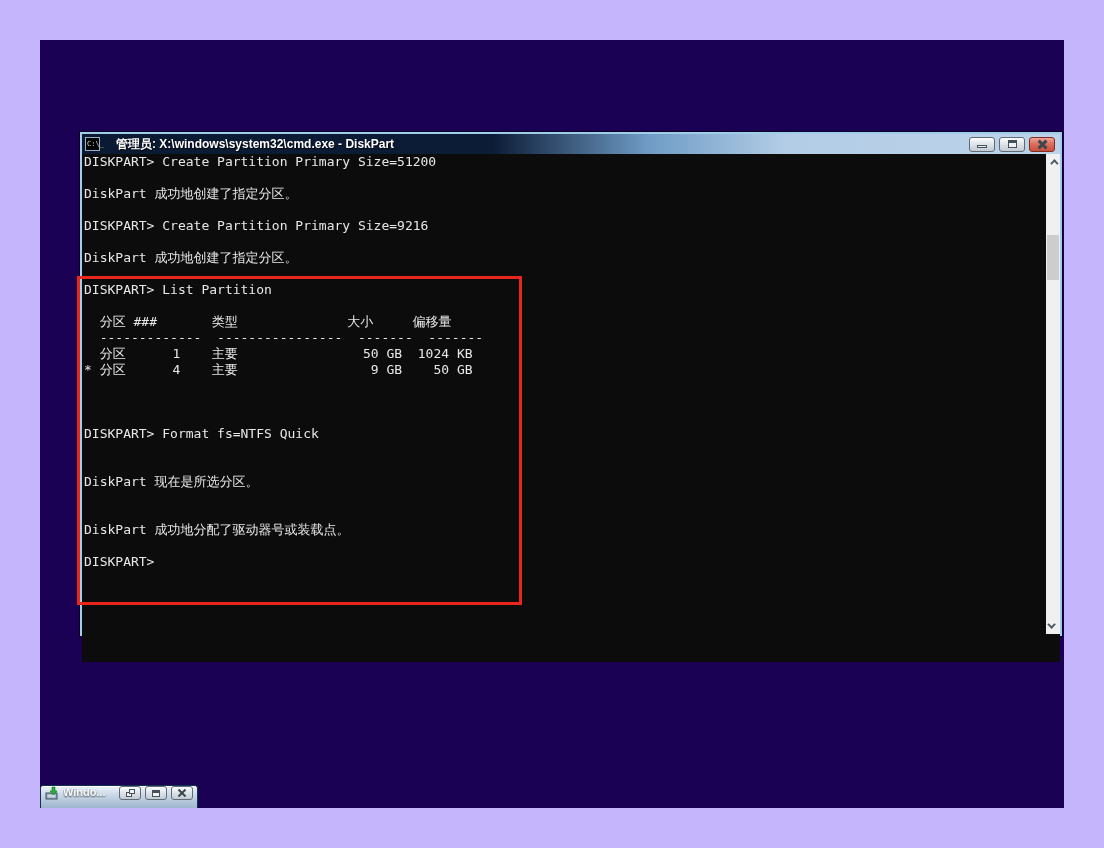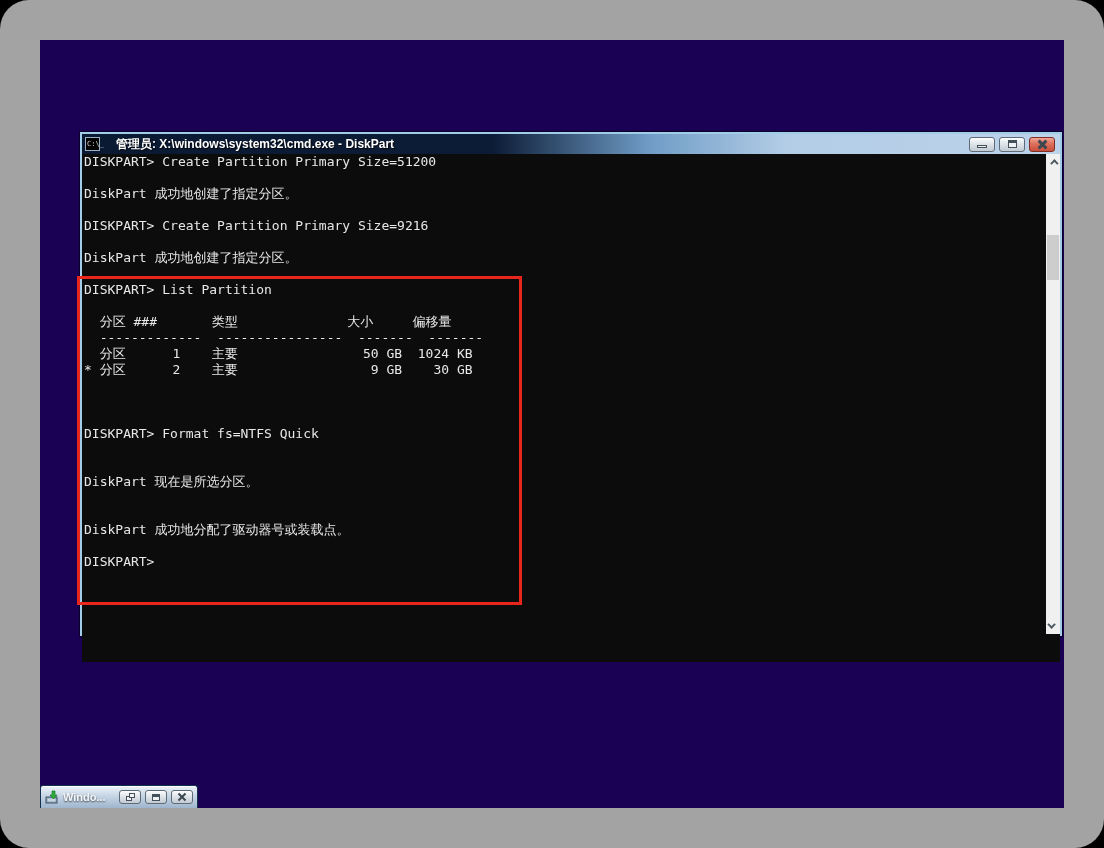--- a/index.html
+++ b/index.html
@@ -1,18 +1,18 @@
 <!DOCTYPE html>
 <html><head>
 <meta charset="utf-8">
 <style>
   * { margin:0; padding:0; box-sizing:border-box; }
   html,body { width:1104px; height:848px; background:#000; overflow:hidden;
               font-family:"Liberation Sans", sans-serif; }
-  .stage { position:relative; width:1104px; height:848px; background:#a3a3a3;border-radius:29px; }
+  .stage { position:relative; width:1104px; height:848px; background:#c4b5fd; }
 
   
   .screen { position:absolute; left:40px; top:40px; width:1024px; height:768px;
             background:#1a0153; }
 
   
   .cmd-window { position:absolute; left:40px; top:92px; width:982px; height:504px;
                 border:2px solid #a2cdea; background:#0c0c0c;
                 box-shadow:0 0 0 1px rgba(0,0,0,.55); }
   .titlebar { position:relative; height:20px; width:100%;
@@ -57,21 +57,21 @@
 
   
   .red-box { position:absolute; left:37px; top:236px; width:445px; height:329px;
              border:3px solid #e8261c; background:transparent; z-index:5; }
 
   
   .task-item { position:absolute; left:0px; top:745px; width:158px; height:23px;
                border:1px solid #123050; border-bottom:none; border-radius:3px 3px 0 0;
                background:linear-gradient(#eef3f9,#c6d5e5 45%,#9fb6cd);
                box-shadow:inset 0 1px 0 #fff;
-               display:flex; align-items:center; padding:0 4px; gap:4px; }
+               display:flex; align-items:flex-start; padding:0 4px; gap:4px; }
   .setup-icon { width:14px; height:14px; flex:0 0 auto; }
   .task-label { font-size:11px; font-weight:bold; color:#f5f8fb;
                 text-shadow:0 1px 2px rgba(0,0,0,.7); white-space:nowrap;
                 overflow:hidden; flex:1 1 auto; }
   .tbtn { width:22px; height:14px; border-radius:3px; border:1px solid #5f6b76;
           background:linear-gradient(#fdfdfd,#dfe5ea 45%,#c3cad2);
           display:flex; align-items:center; justify-content:center; flex:0 0 auto; }
   .glyph-cascade { position:relative; width:9px; height:8px; }
   .glyph-cascade .sq { position:absolute; width:6px; height:5px; border:1px solid #44505a; background:#eef2f5; }
   .glyph-cascade .sq.b { left:0; top:3px; } .glyph-cascade .sq.f { left:3px; top:0; }
@@ -113,21 +113,21 @@
         <div class="line"></div>
         <div class="line">DISKPART&gt; Create Partition Primary Size=9216</div>
         <div class="line"></div>
         <div class="line">DiskPart 成功地创建了指定分区。</div>
         <div class="line"></div>
         <div class="line">DISKPART&gt; List Partition</div>
         <div class="line"></div>
         <div class="line">  分区 ###       类型              大小     偏移量</div>
         <div class="line">  -------------  ----------------  -------  -------</div>
         <div class="line">  分区      1    主要                50 GB  1024 KB</div>
-        <div class="line">* 分区      2    主要                 9 GB    30 GB</div>
+        <div class="line">* 分区      4    主要                 9 GB    50 GB</div>
         <div class="line"></div>
         <div class="line"></div>
         <div class="line"></div>
         <div class="line">DISKPART&gt; Format fs=NTFS Quick</div>
         <div class="line"></div>
         <div class="line"></div>
         <div class="line">DiskPart 现在是所选分区。</div>
         <div class="line"></div>
         <div class="line"></div>
         <div class="line">DiskPart 成功地分配了驱动器号或装载点。</div>

